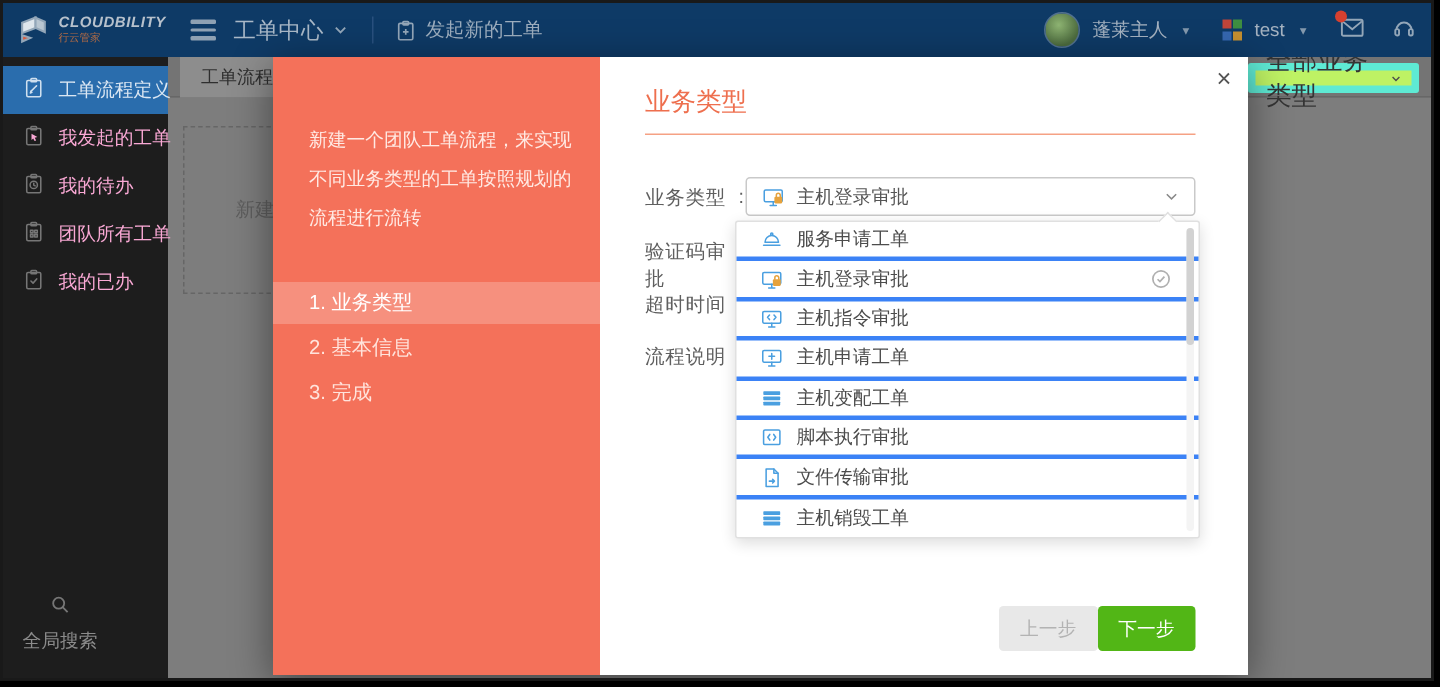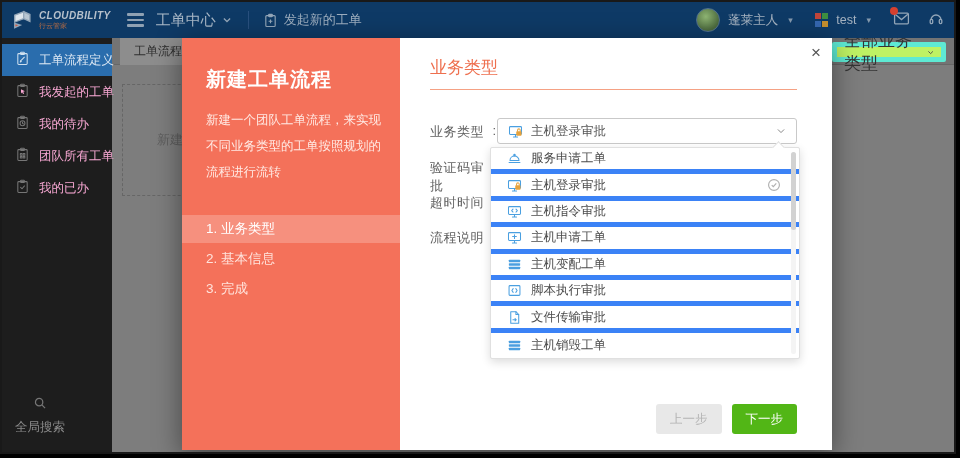--- a/index.html
+++ b/index.html
@@ -64,30 +64,30 @@
   .section-title{position:absolute;left:30px;top:18px;font-size:17px;font-weight:500;color:var(--orange-deep);}
   .section-rule{position:absolute;left:30px;right:35px;top:51px;height:1px;background:#f5a184;}
   .form-label{position:absolute;left:30px;width:66px;display:flex;justify-content:space-between;font-size:13px;color:#5f5f5f;}
   .form-label .txt{letter-spacing:.5px;}
   .lbl-business{top:85px;} .lbl-captcha{top:121px;} .lbl-timeout{top:156px;} .lbl-desc{top:191px;}
   .select-box{position:absolute;left:97px;top:80px;width:300px;height:26px;border:1px solid #c9c9c9;border-radius:3px;background:#fff;display:flex;align-items:center;gap:8px;padding:0 10px;font-size:12.5px;color:#555;cursor:pointer;}
   .select-box .sel-chev{margin-left:auto;}
   
   .dropdown{position:absolute;left:90px;top:109px;width:310px;height:212px;background:#fff;border:1px solid #e0e0e0;border-radius:2px;box-shadow:0 3px 10px rgba(0,0,0,.14);z-index:6;}
   .dropdown .notch{position:absolute;top:-5px;right:16px;width:9px;height:9px;background:#fff;border-left:1px solid #e0e0e0;border-top:1px solid #e0e0e0;transform:rotate(45deg);}
-  .opt{height:26.4px;display:flex;align-items:center;gap:9px;padding:0 18px 0 16px;font-size:12.5px;color:#4c4c4c;border-bottom:5px solid #3b82f6;cursor:pointer;}
+  .opt{height:26.4px;display:flex;align-items:center;gap:9px;padding:0 18px 0 16px;font-size:12.5px;color:#4c4c4c;border-bottom:3px solid #3b82f6;cursor:pointer;}
   .opt:last-child{border-bottom:none;}
   .opt .oicon{display:inline-flex;color:var(--icon-blue);}
   .opt .oicon svg{stroke:var(--icon-blue);}
   .opt .ocheck{margin-left:auto;display:none;}
   .opt.selected .ocheck{display:inline-flex;}
   .dd-scroll{position:absolute;right:3px;top:4px;width:5px;bottom:4px;background:#f4f4f4;border-radius:3px;}
   .dd-scroll i{position:absolute;left:0;top:0;width:5px;height:78px;background:#d2d2d2;border-radius:3px;display:block;}
   
-  .btn-row{position:absolute;right:35px;bottom:16px;display:flex;gap:10px;}
+  .btn-row{position:absolute;right:35px;bottom:16px;display:flex;}
   .btn{height:30px;padding:0 14px;font-size:12.5px;border-radius:3px;display:flex;align-items:center;justify-content:center;cursor:pointer;border:none;}
   .btn-prev{background:#e8e8e8;color:#b3b3b3;cursor:default;}
   .btn-next{background:var(--green);color:#fff;}
 </style>
 </head>
 <body>
 
 <div class="page">
 
   <header>
@@ -224,21 +224,20 @@
           </svg>
       </div>
     </div>
     <div class="dashed-card">
       <span>新建—</span>
     </div>
   </main>
 
   <section class="modal">
     <aside class="modal-aside">
-      <h2>新建工单流程</h2>
       <p>新建一个团队工单流程，来实现不同业务类型的工单按照规划的流程进行流转</p>
       <ol class="steps" id="steps">
           <li class="active">1. 业务类型</li>
           <li>2. 基本信息</li>
           <li>3. 完成</li>
         </ol>
     </aside>
     <div class="modal-body">
       <span class="modal-close">×</span>
       <h3 class="section-title">业务类型</h3>

